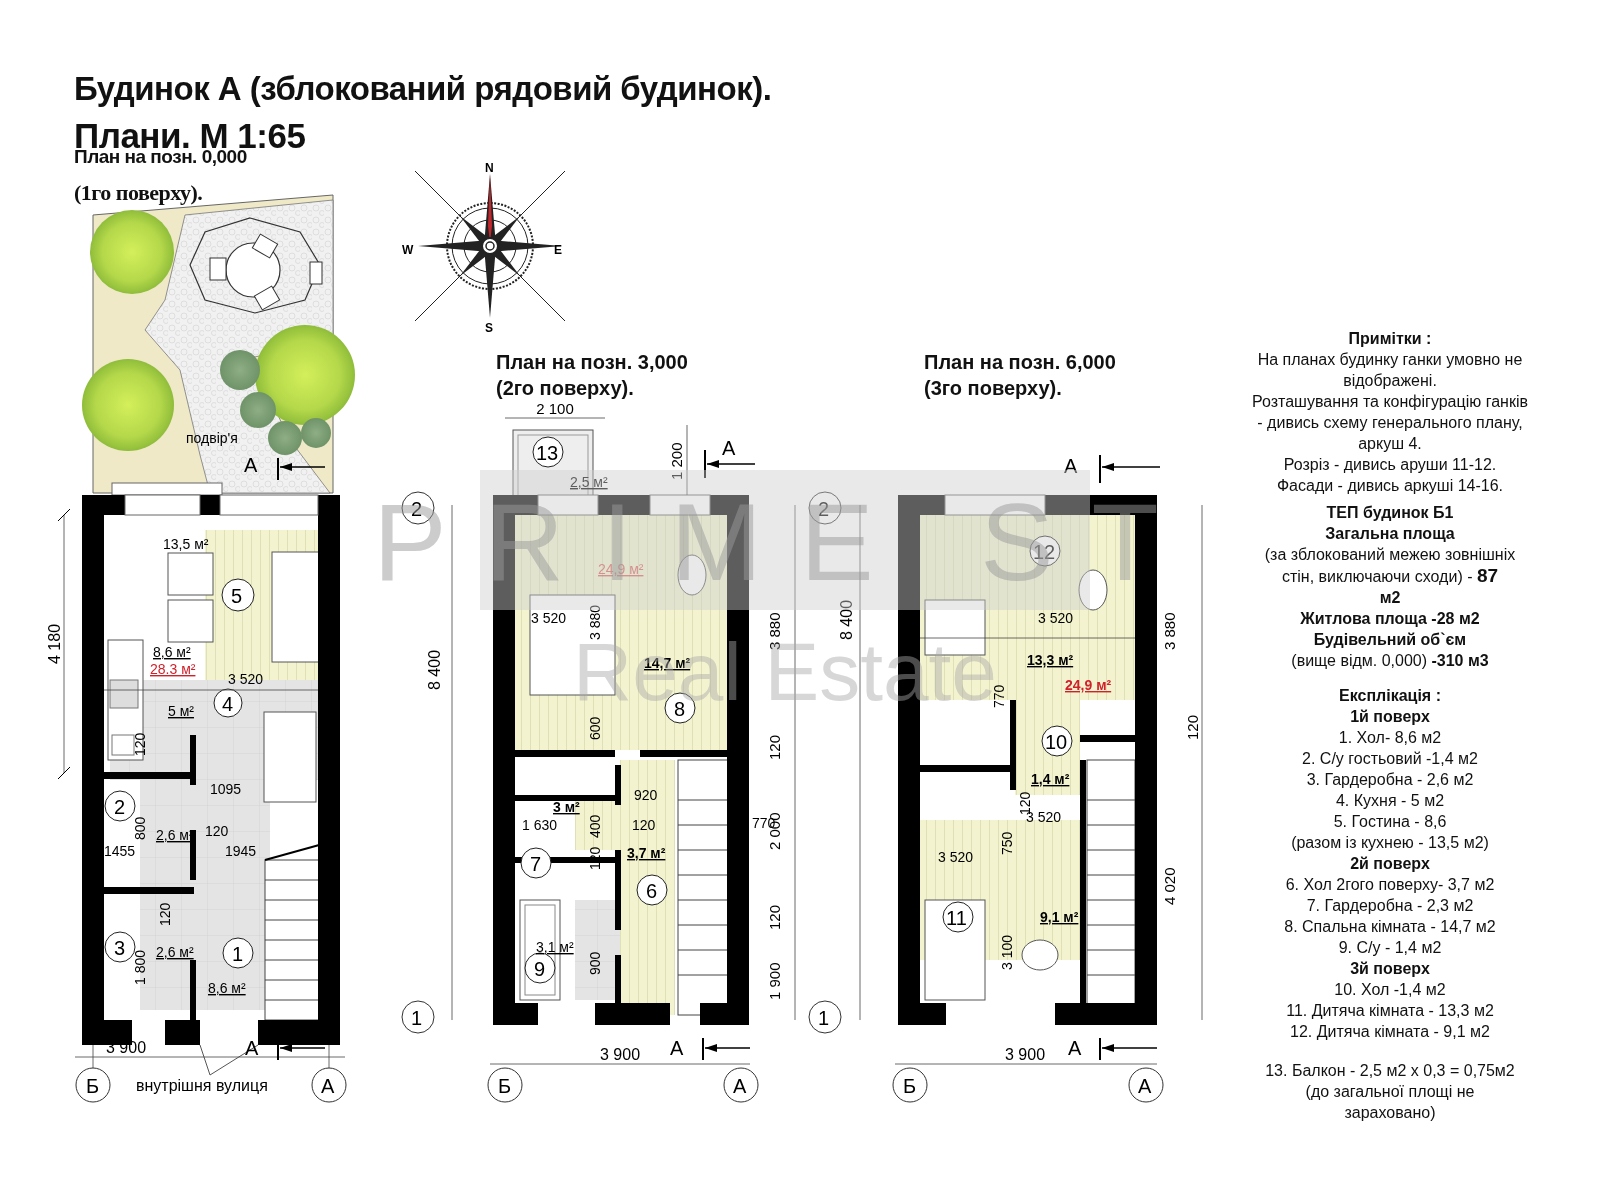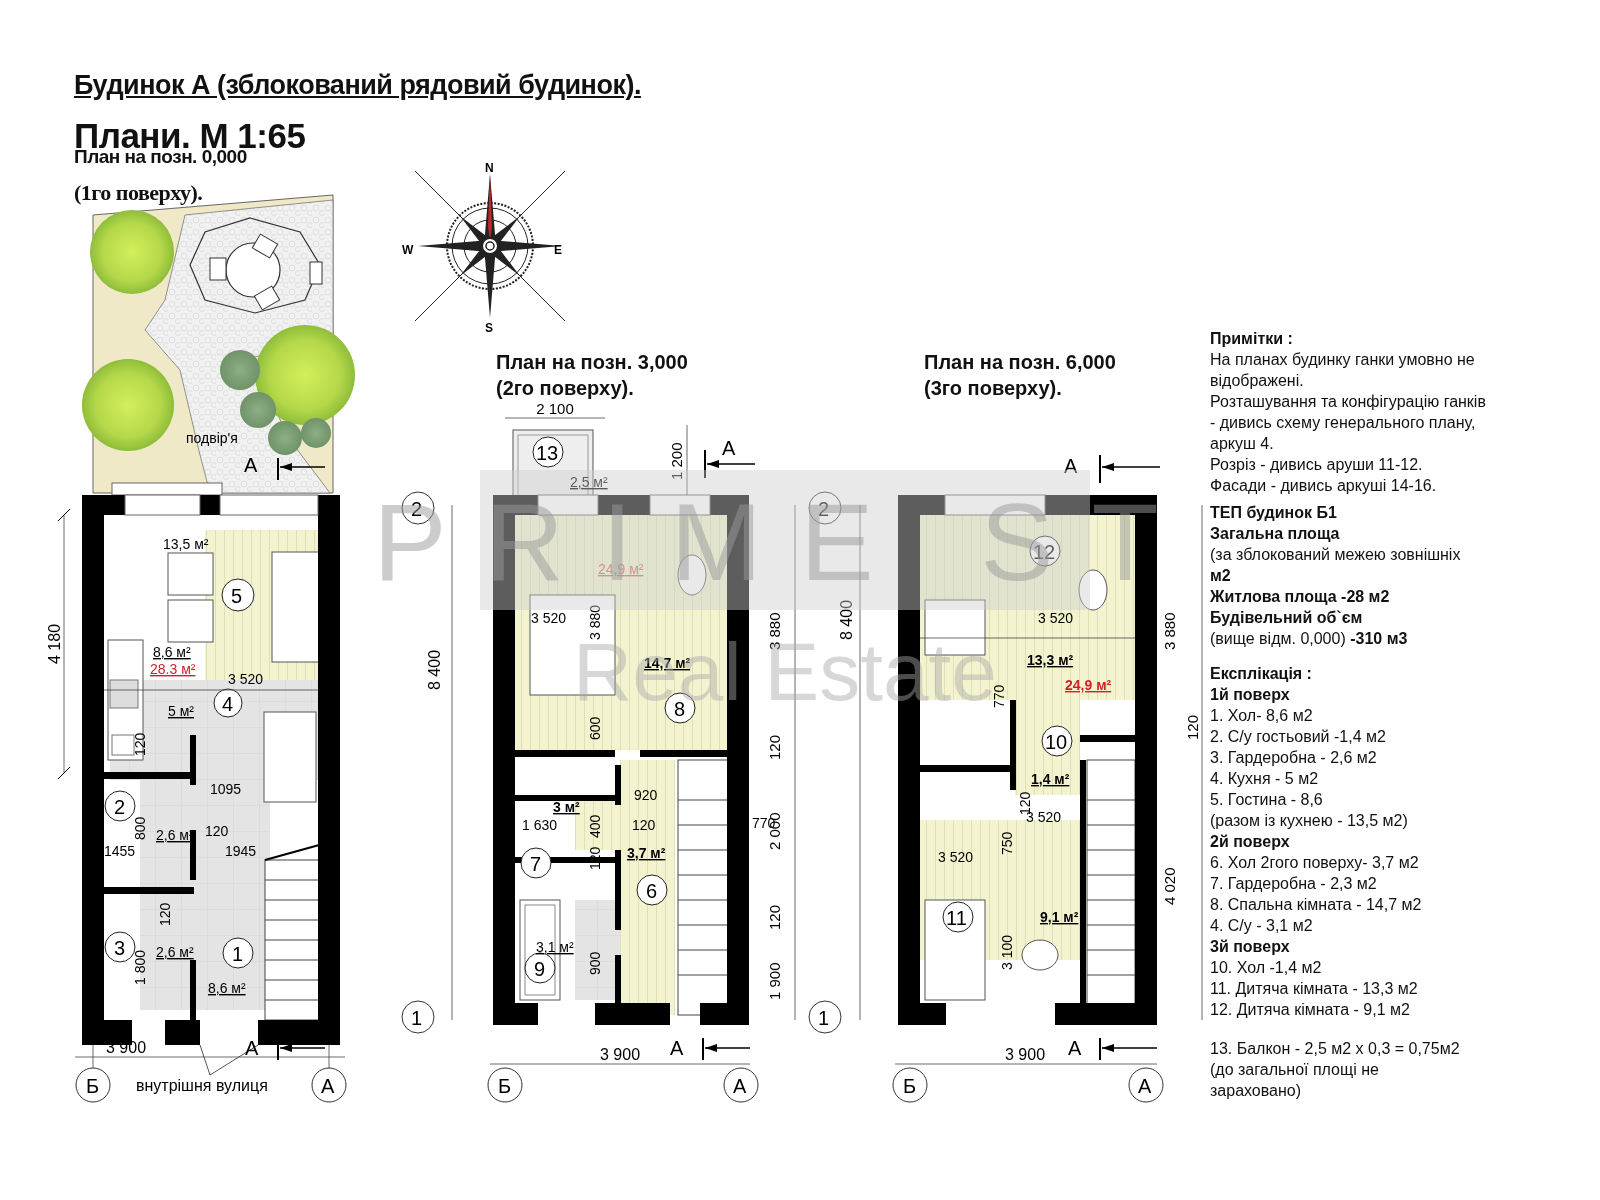--- a/index.html
+++ b/index.html
@@ -1,25 +1,25 @@
 <!DOCTYPE html>
 <html><head>
 <meta charset="utf-8">
 <style>
   html,body{margin:0;padding:0;background:#fff;}
   body{width:1600px;height:1200px;position:relative;overflow:hidden;font-family:"Liberation Sans",sans-serif;color:#111;}
   .abs{position:absolute;}
   .title{position:absolute;left:74px;font-weight:bold;font-family:"Liberation Sans",sans-serif;letter-spacing:-0.5px;}
-  .t1{top:70px;font-size:27px;text-decoration:underline;}
+  .t1{top:70px;font-size:33px;}
   .t2{top:108px;font-size:35px;margin-top:8px;}
   .t3{top:145px;font-size:19px;line-height:24px;}
   .t4{top:181px;font-size:22px;line-height:24px;font-family:Liberation Serif, serif;}
   .plan-title{position:absolute;font-weight:bold;font-size:20px;line-height:26px;}
   svg text{font-family:"Liberation Sans",sans-serif;}
-  #notes{position:absolute;left:1210px;top:328px;width:360px;font-size:16px;line-height:21px;}
+  #notes{position:absolute;left:1210px;top:328px;width:360px;font-size:16px;line-height:21px;text-align:center;}
   #notes .b{font-weight:bold;}
   #notes div{white-space:nowrap;}
 </style>
 </head>
 <body>
 
 <div class="title t1">Будинок А (зблокований рядовий будинок).</div>
 <div class="title t2">Плани. М 1:65</div>
 <div class="title t3">План на позн. 0,000</div>
 <div class="title t4">(1го поверху).</div>
@@ -415,38 +415,39 @@
   <div>відображені.</div>
   <div>Розташування та конфігурацію ганків</div>
   <div>- дивись схему генерального плану,</div>
   <div>аркуш 4.</div>
   <div>Розріз - дивись аруши 11-12.</div>
   <div>Фасади - дивись аркуші 14-16.</div>
   <div style="height:6px"></div>
   <div class="b">ТЕП будинок Б1</div>
   <div class="b">Загальна площа</div>
   <div>(за зблокований межею зовнішніх</div>
+  <div><span>стін, виключаючи сходи)  -  </span><b style="font-size:19px">87</b></div>
   <div class="b">м2</div>
   <div class="b">Житлова площа -28 м2</div>
   <div class="b">Будівельний об`єм</div>
   <div><span>(вище відм. 0,000) </span><b>-310 м3</b></div>
   <div style="height:14px"></div>
   <div class="b">Експлікація :</div>
   <div class="b">1й поверх</div>
   <div>1. Хол- 8,6 м2</div>
   <div>2. С/у гостьовий -1,4 м2</div>
   <div>3. Гардеробна - 2,6 м2</div>
   <div>4. Кухня - 5 м2</div>
   <div>5. Гостина - 8,6</div>
   <div>(разом із кухнею - 13,5 м2)</div>
   <div class="b">2й поверх</div>
   <div>6. Хол 2гого поверху- 3,7 м2</div>
   <div>7. Гардеробна - 2,3 м2</div>
   <div>8. Спальна кімната - 14,7 м2</div>
-  <div>4. С/у - 3,1 м2</div>
+  <div>9. С/у - 1,4 м2</div>
   <div class="b">3й поверх</div>
   <div>10. Хол -1,4 м2</div>
   <div>11.  Дитяча кімната - 13,3 м2</div>
   <div>12. Дитяча кімната - 9,1 м2</div>
   <div style="height:18px"></div>
   <div>13. Балкон - 2,5 м2 х 0,3 = 0,75м2</div>
   <div>(до  загальної площі не</div>
   <div>зараховано)</div>
 </div>
 

